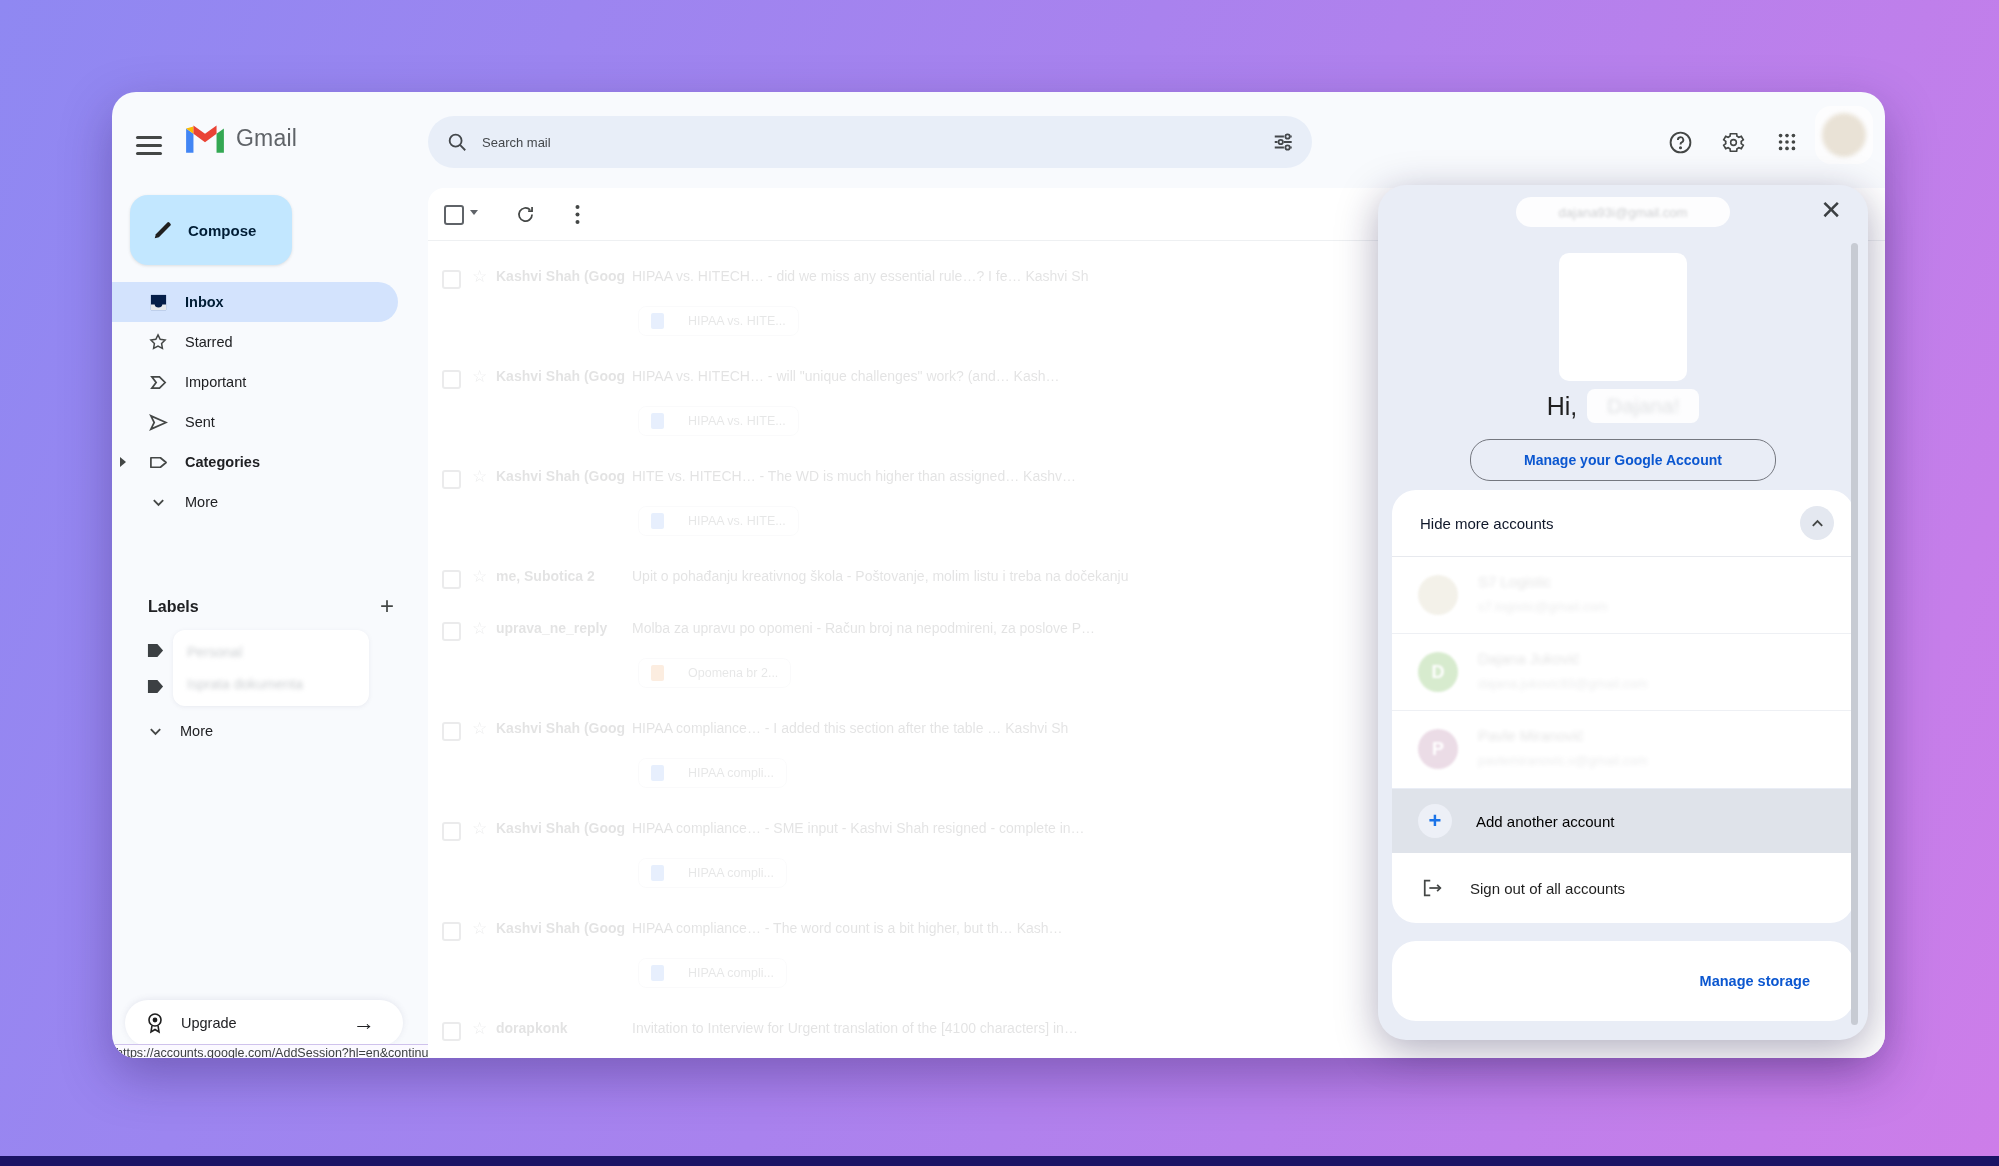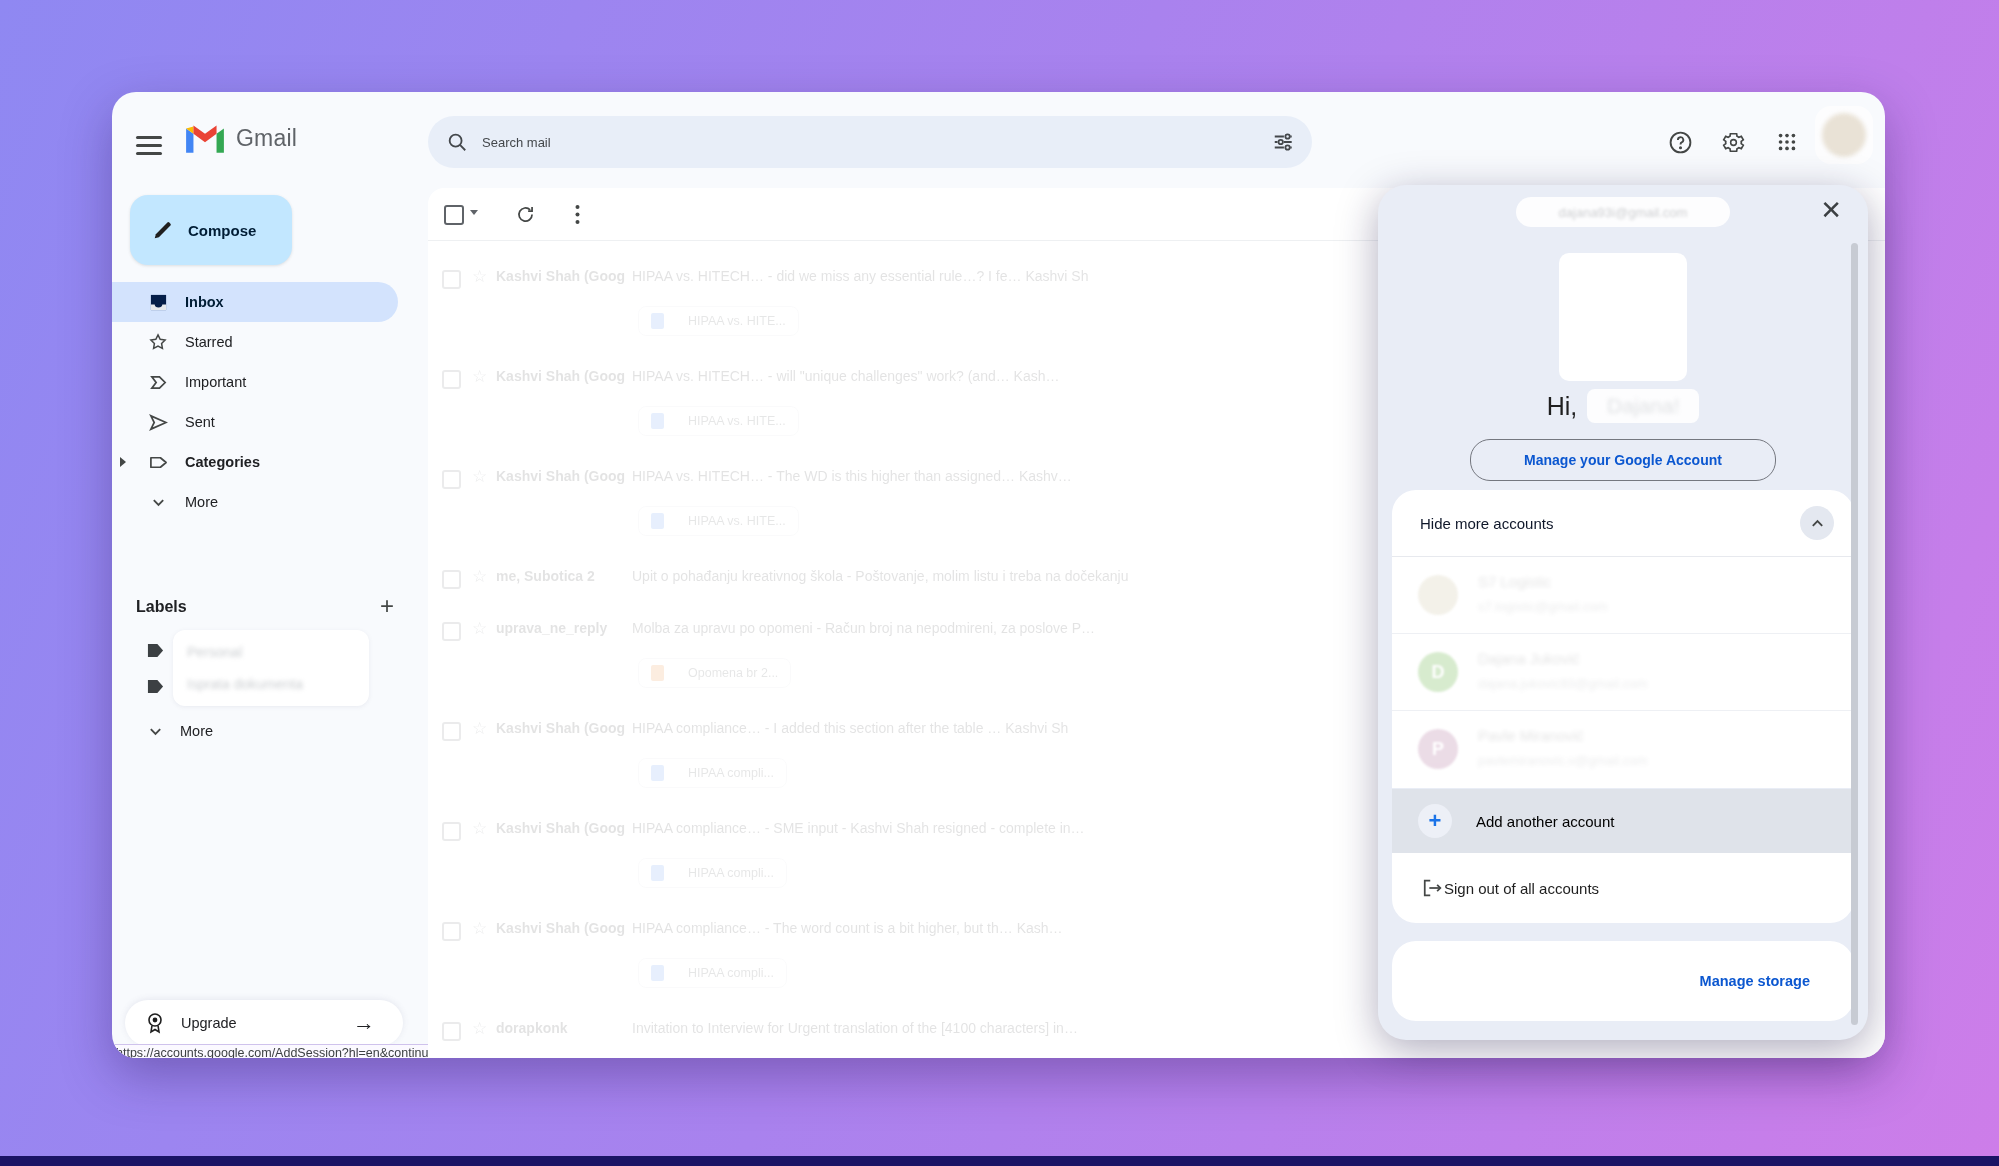--- a/index.html
+++ b/index.html
@@ -28,21 +28,21 @@
   .compose span{font-size:15px;font-weight:bold;color:#001d35;}
   .nav{position:absolute;left:0;top:190px;width:300px;}
   .nav-item{position:relative;height:40px;display:flex;align-items:center;border-radius:0 20px 20px 0;width:286px;cursor:pointer;}
   .nav-item .nicon{width:20px;margin-left:36px;display:flex;justify-content:center;color:#444746;}
   .nav-item .nlabel{margin-left:17px;font-size:14.5px;color:#202124;}
   .nav-item.selected{background:#d3e3fd;}
   .nav-item.selected .nlabel{font-weight:bold;color:#001d35;}
   .nav-item.boldlabel .nlabel{font-weight:bold;}
   .nav-caret{position:absolute;left:8px;top:15px;width:0;height:0;border-left:6px solid #444746;border-top:5px solid transparent;border-bottom:5px solid transparent;}
   .labels-head{position:absolute;left:0;top:496px;width:300px;height:38px;display:flex;align-items:center;}
-  .labels-head .lt{margin-left:24px;font-size:16px;font-weight:bold;color:#202124;}
+  .labels-head .lt{margin-left:36px;font-size:16px;font-weight:bold;color:#202124;}
   .labels-plus{position:absolute;right:18px;top:4px;font-size:24px;color:#444746;cursor:pointer;}
   .label-row{position:absolute;left:0;width:300px;height:36px;display:flex;align-items:center;cursor:pointer;}
   .tagicon{margin-left:34px;}
   .redact-box{position:absolute;left:61px;top:538px;width:196px;height:76px;background:#fff;border-radius:12px;box-shadow:0 1px 4px rgba(120,120,150,.12);}
   .redact-text{font-size:14px;color:#9aa0a6;opacity:.5;filter:blur(2px);white-space:nowrap;}
   .more-labels{position:absolute;left:0;top:619px;width:286px;height:40px;display:flex;align-items:center;cursor:pointer;}
   .more-labels .nlabel{margin-left:17px;font-size:14.5px;color:#202124;}
   .chev{color:#444746;margin-left:36px;font-size:13px;}
   .upgrade{position:absolute;left:13px;top:908px;width:278px;height:46px;background:#fff;border-radius:23px;
     box-shadow:0 -1px 6px rgba(100,100,140,.12);display:flex;align-items:center;cursor:pointer;}
@@ -93,21 +93,21 @@
     display:flex;align-items:center;justify-content:center;color:#fff;font-size:18px;font-weight:bold;}
   .acc-row .aname{position:absolute;left:86px;top:16px;font-size:15px;font-weight:500;color:#202124;opacity:.12;filter:blur(2px);}
   .acc-row .amail{position:absolute;left:86px;top:42px;font-size:13px;color:#5f6368;opacity:.12;filter:blur(2px);}
   .acc-div{position:absolute;left:0;bottom:0;width:100%;height:1px;background:#eef0f4;}
   .add-row{position:absolute;left:14px;top:604px;width:462px;height:64px;background:#dfe3ea;display:flex;align-items:center;cursor:pointer;}
   .plus-circle{width:34px;height:34px;border-radius:50%;background:#edf0f7;margin-left:26px;display:flex;align-items:center;justify-content:center;
     color:#1a73e8;font-size:22px;font-weight:bold;}
   .add-row span.albl{margin-left:24px;font-size:15px;color:#000000;}
   .signout-row{position:absolute;left:14px;top:668px;width:462px;height:70px;background:#fff;border-radius:0 0 24px 24px;display:flex;align-items:center;cursor:pointer;}
   .signout-row .soicon{margin-left:30px;color:#444746;display:flex;}
-  .signout-row span.slbl{font-size:15px;color:#1f1f1f;}
+  .signout-row span.slbl{margin-left:26px;font-size:15px;color:#1f1f1f;}
   .storage-card{position:absolute;left:14px;top:756px;width:462px;height:80px;background:#fff;border-radius:24px;display:flex;align-items:center;justify-content:flex-end;}
   .storage-card span{margin-right:44px;font-size:14.5px;font-weight:bold;color:#0b57d0;cursor:pointer;}
   .pscroll{position:absolute;right:10px;top:58px;width:7px;height:782px;background:#c7cbd3;border-radius:4px;cursor:pointer;}
   svg{display:block;}
 </style>
 </head>
 <body>
 
 <div id="stage">
   <div id="win">
@@ -330,21 +330,21 @@
           <div class="chipline">
             <span class="chip">
               <span class="cdoc" style="background: rgb(66, 133, 244);"></span>
               <span class="ctxt">HIPAA vs. HITE...</span>
             </span>
           </div>
           <div class="erow">
             <span class="ecb"></span>
             <span class="estar">☆</span>
             <span class="esender">Kashvi Shah (Google…</span>
-            <span class="esub">HIPAA vs. HITECH… - The WD is this higher than assigned…   Kashv…</span>
+            <span class="esub">HITE vs. HITECH… - The WD is much higher than assigned…   Kashv…</span>
           </div>
           <div class="chipline">
             <span class="chip">
               <span class="cdoc" style="background: rgb(66, 133, 244);"></span>
               <span class="ctxt">HIPAA vs. HITE...</span>
             </span>
           </div>
           <div class="erow">
             <span class="ecb"></span>
             <span class="estar">☆</span>

